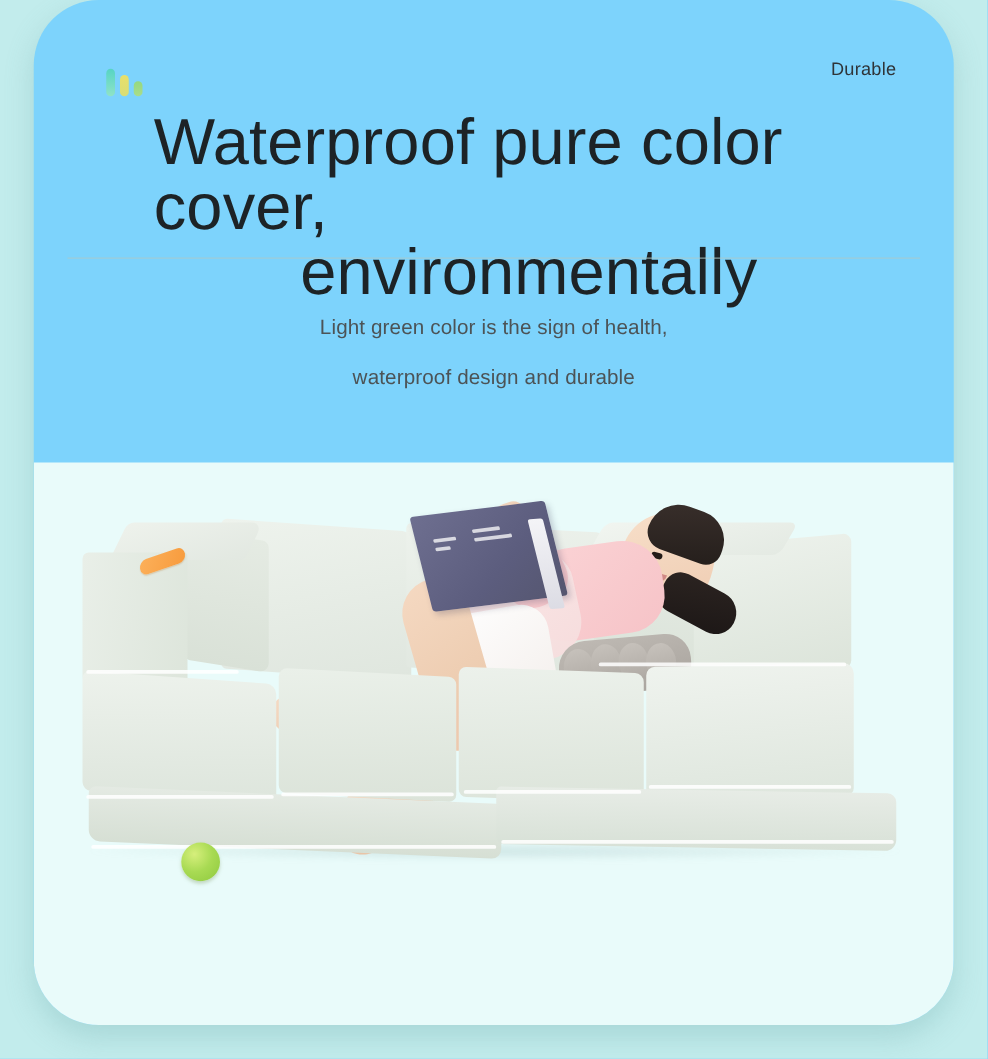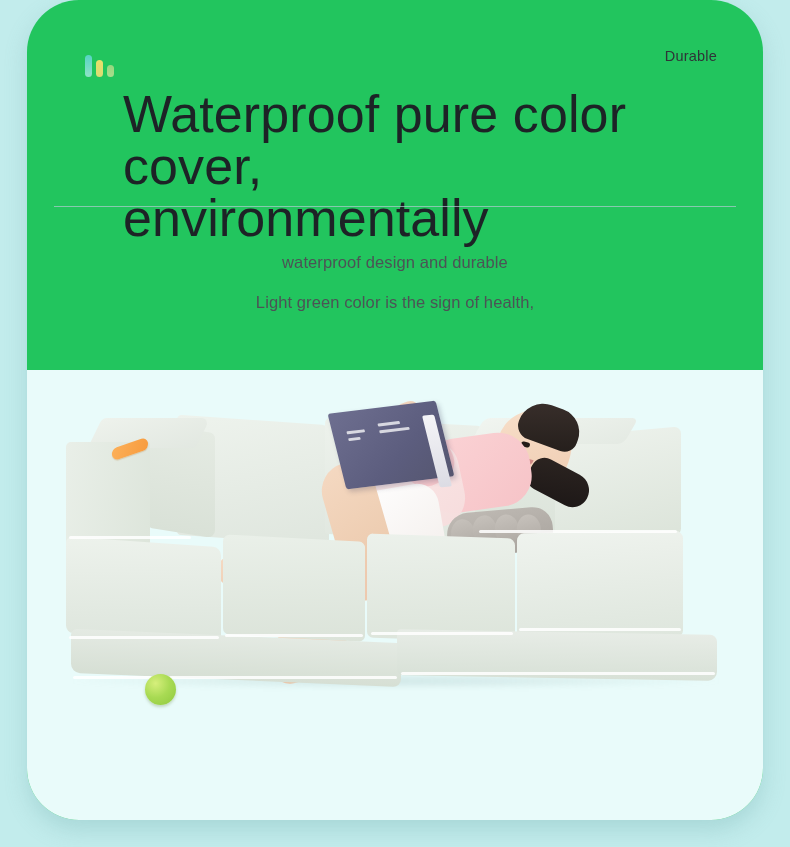--- a/index.html
+++ b/index.html
@@ -15,21 +15,21 @@
     -webkit-font-smoothing: antialiased;
   }
 
   
   .card {
     position: absolute;
     left: 27px;
     top: 0px;
     width: 736px;
     height: 820px;
-    background: #22c55e;
+    background: #7dd3fc;
     border-radius: 52px;
     box-shadow: 0 10px 22px rgba(110,170,170,0.30);
     overflow: hidden;
   }
 
   
   .header-row {
     position: absolute;
     left: 0;
     top: 0;
@@ -71,21 +71,21 @@
     left: 40px;
     top: 88px;
     width: 656px;
     font-size: 52px;
     line-height: 52px;
     color: #1d2326;
     font-weight: 400;
     letter-spacing: .1px;
   }
   .headline .l1 { display: block; text-align: left; padding-left: 56px; }
-  .headline .l2 { display: block; text-align: left; padding-left: 56px; }
+  .headline .l2 { display: block; text-align: center; padding-left: 56px; }
 
   
   .divider {
     position: absolute;
     left: 27px;
     top: 206px;
     width: 682px;
     height: 1px;
     background: #a9c9cb;
     opacity: .75;
@@ -396,22 +396,22 @@
   </div>
 
   <div class="headline">
     <span class="l1">Waterproof pure color cover,</span>
     <span class="l2">environmentally</span>
   </div>
 
   <div class="divider"></div>
 
   <div class="subtitle">
+    <span>Light green color is the sign of health,</span>
     <span>waterproof design and durable</span>
-    <span>Light green color is the sign of health,</span>
   </div>
 
   <div class="photo">
 
     <div class="floor-shadow"></div>
 
     <div class="piece back-a"></div>
     <div class="piece back-b"></div>
 
     <div class="piece cube-side"></div>

